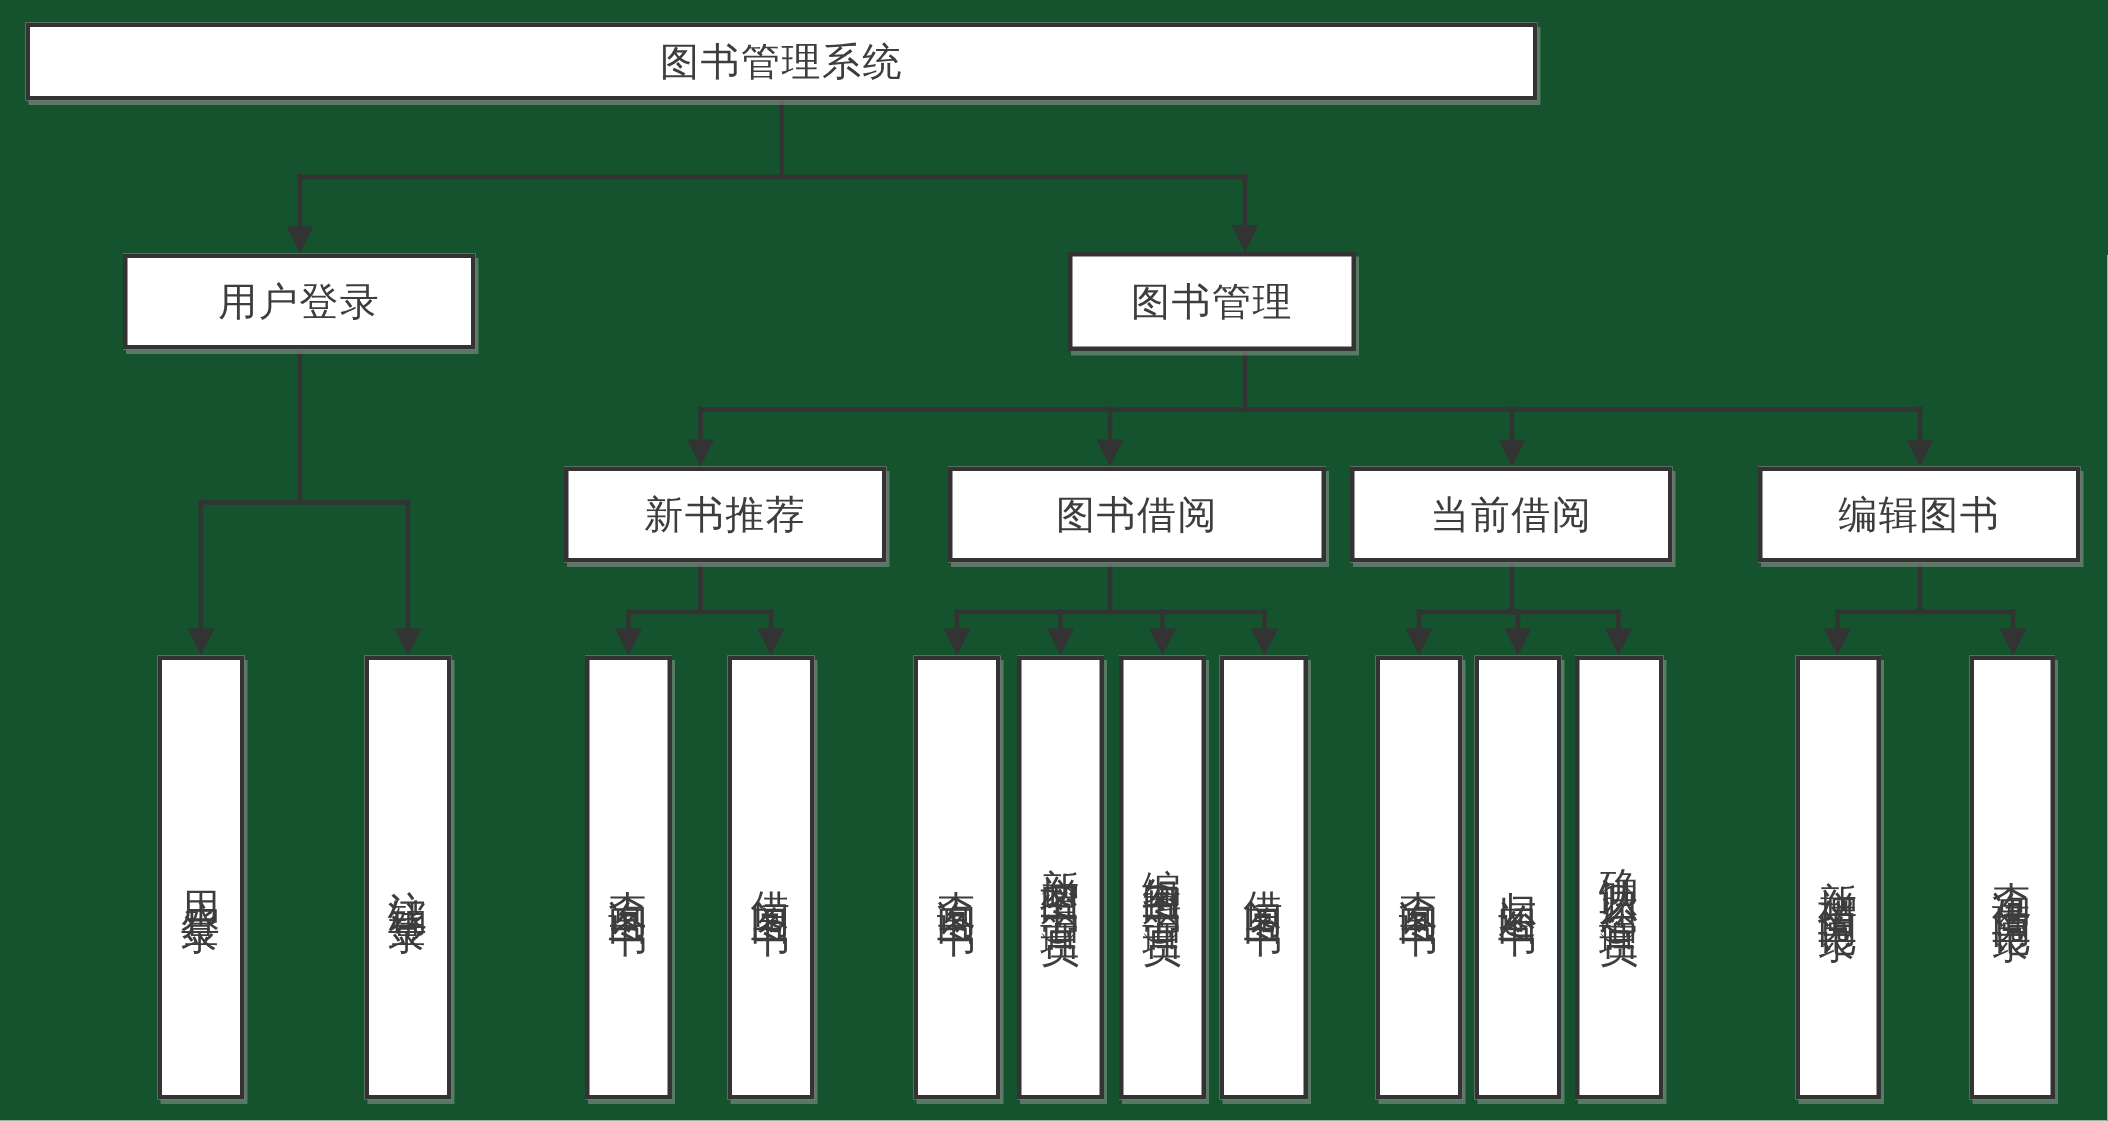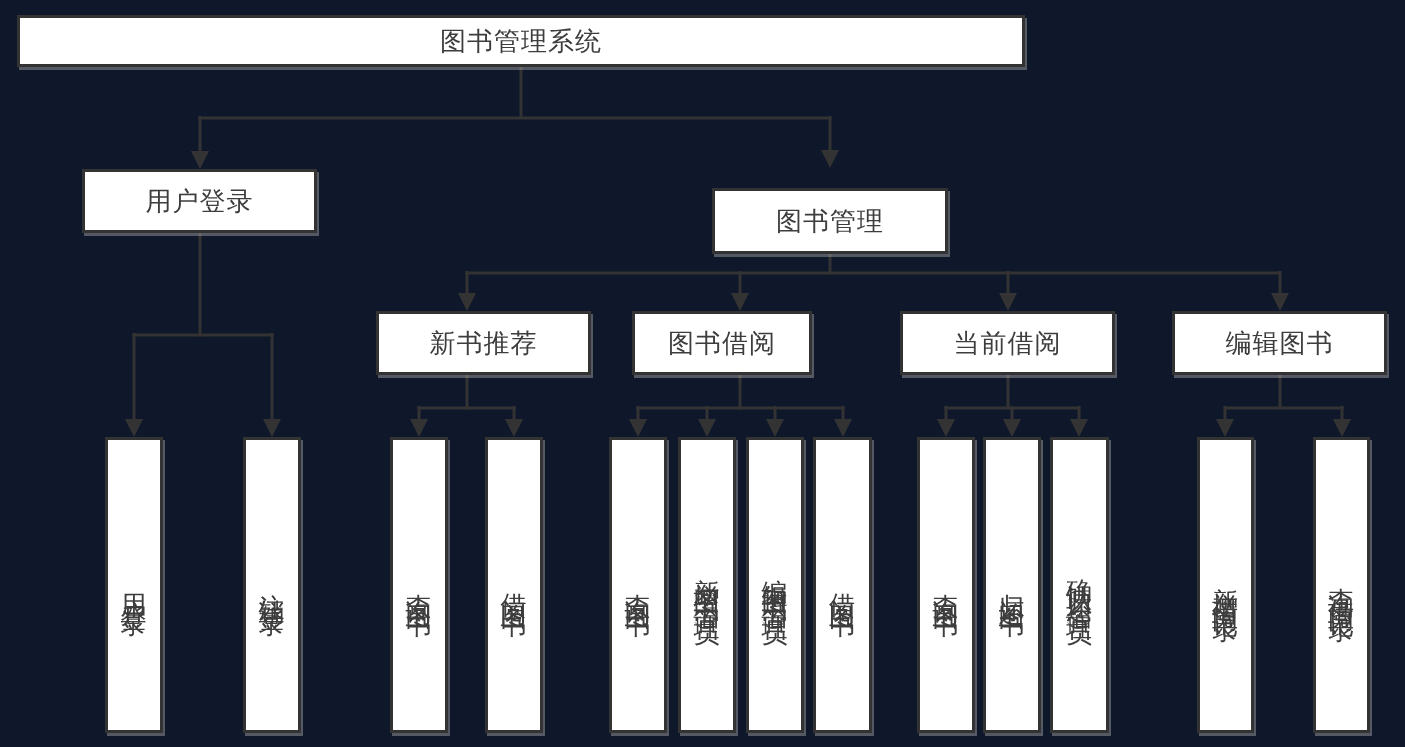--- a/index.html
+++ b/index.html
@@ -1,19 +1,19 @@
 <!DOCTYPE html>
 <html><head>
 <meta charset="utf-8">
 <style>
   html,body{margin:0;padding:0;background:#ffffff;}
   .canvas{
     position:relative;
     width:1405px;height:747px;
-    background:#0f172a;
+    background:#14532d;
     font-family:"Liberation Sans","DejaVu Sans",sans-serif;
     overflow:hidden;
   }
   svg.connectors{
     position:absolute;left:0;top:0;width:1405px;height:747px;
     pointer-events:none;
   }
   .node{
     position:absolute;
     box-sizing:border-box;
@@ -112,28 +112,28 @@
     <polygon points="1333,419 1351,419 1342,437"></polygon>
   </svg>
 
   <div class="node h-node" style="left:17px;top:15px;width:1008px;height:52px;">
     <span>图书管理系统</span>
   </div>
 
   <div class="node h-node" style="left:82px;top:169px;width:235px;height:64px;">
     <span>用户登录</span>
   </div>
-  <div class="node h-node" style="left:712px;top:168px;width:236px;height:66px;margin-top:20px;">
+  <div class="node h-node" style="left:712px;top:168px;width:192px;height:66px;">
     <span>图书管理</span>
   </div>
 
   <div class="node h-node" style="left:376px;top:311px;width:215px;height:64px;">
     <span>新书推荐</span>
   </div>
-  <div class="node h-node" style="left:632px;top:311px;width:180px;height:64px;">
+  <div class="node h-node" style="left:632px;top:311px;width:252px;height:64px;">
     <span>图书借阅</span>
   </div>
   <div class="node h-node" style="left:900px;top:311px;width:215px;height:64px;">
     <span>当前借阅</span>
   </div>
   <div class="node h-node" style="left:1172px;top:311px;width:215px;height:64px;">
     <span>编辑图书</span>
   </div>
 
   <div class="node v-node" style="left:105px;top:437px;width:58px;height:296px;">

